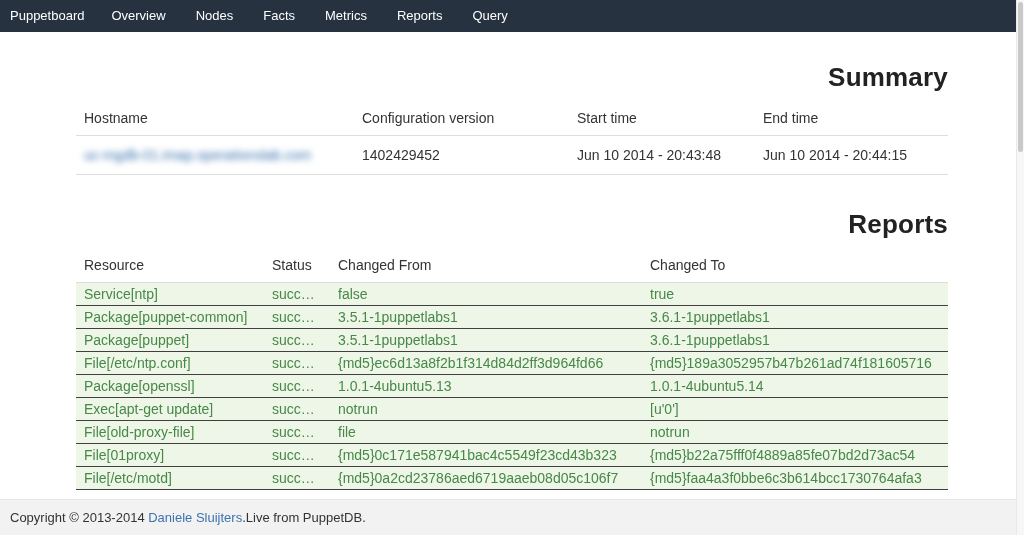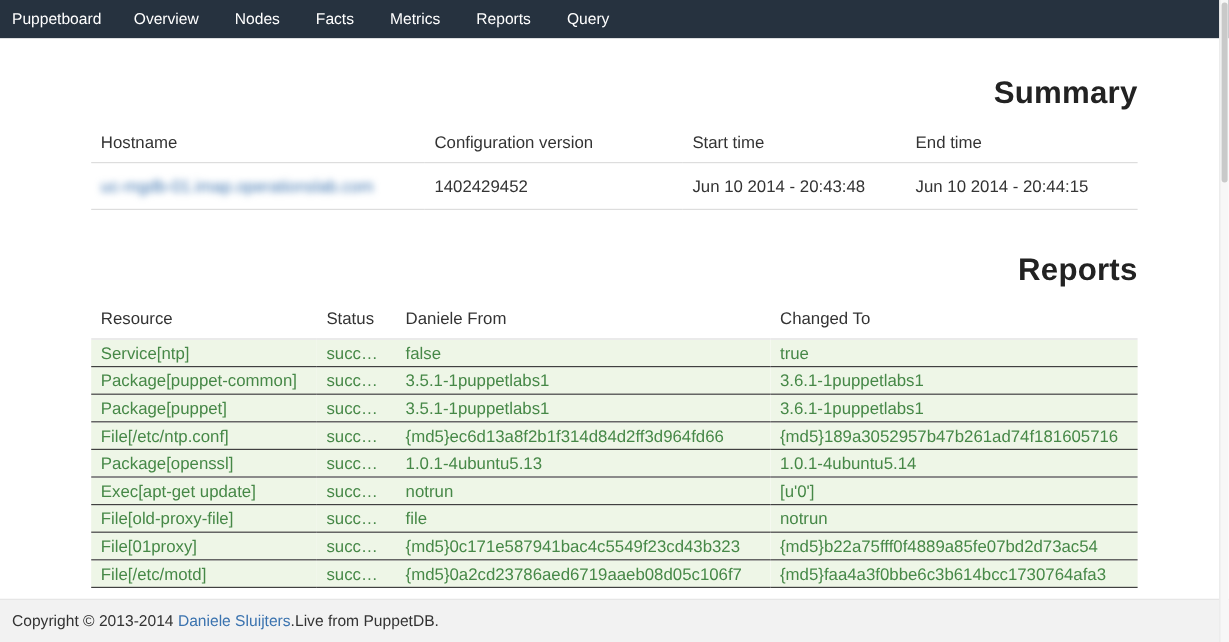--- a/index.html
+++ b/index.html
@@ -134,21 +134,21 @@
       <colgroup>
           <col class="c1">
           <col class="c2">
           <col class="c3">
           <col class="c4">
         </colgroup>
       <thead>
         <tr>
           <th>Resource</th>
           <th>Status</th>
-          <th>Daniele From</th>
+          <th>Changed From</th>
           <th>Changed To</th>
         </tr>
       </thead>
       <tbody>
         <tr class="event-row">
           <td>Service[ntp]</td>
           <td>success</td>
           <td>false</td>
           <td>true</td>
         </tr>

